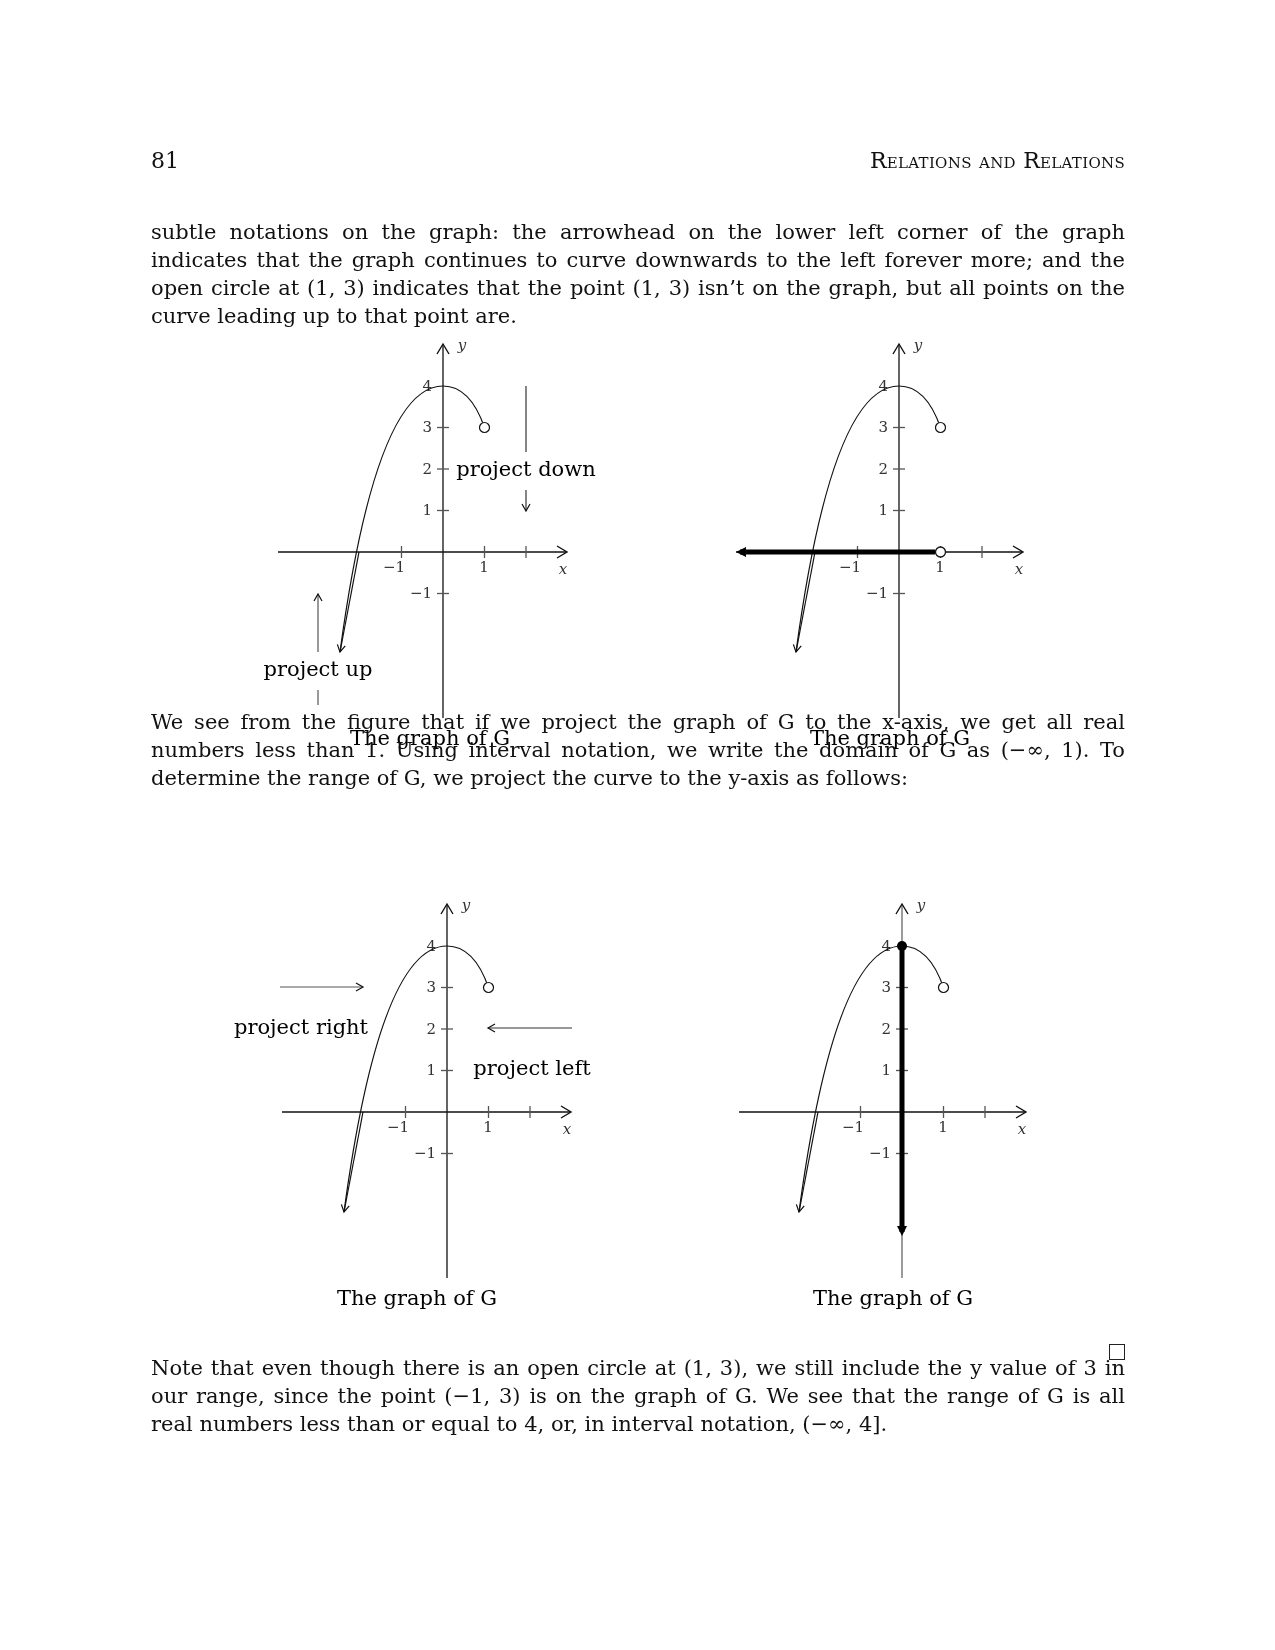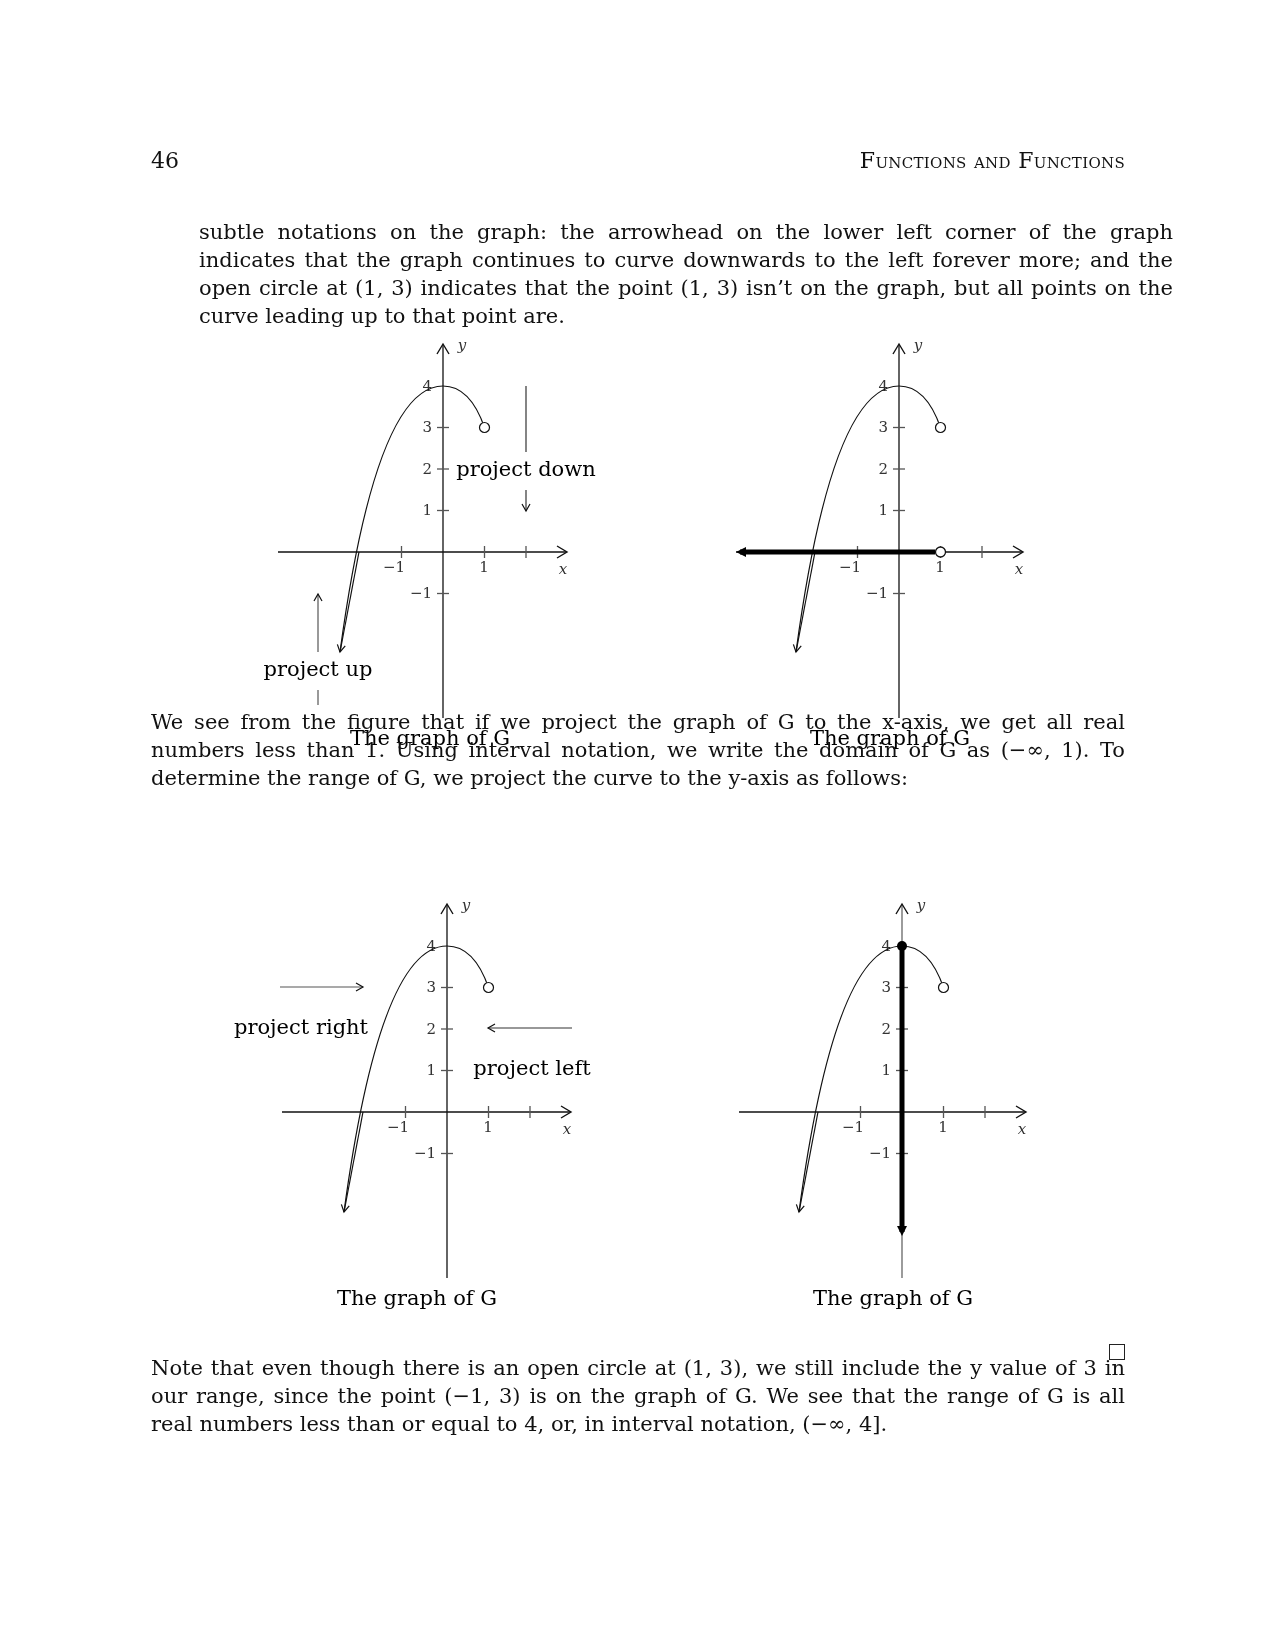--- a/index.html
+++ b/index.html
@@ -3,32 +3,32 @@
 <meta charset="utf-8">
 <style>
   html, body { margin: 0; padding: 0; background: #ffffff; }
   body { width: 1275px; height: 1650px; position: relative; overflow: hidden;
          font-family: "DejaVu Serif", "Liberation Serif", serif; color: #111; }
   .abs { position: absolute; }
   .header-num { left: 151px; top: 148px; font-size: 22px; }
   .header-title { right: 150px; top: 148px; font-size: 22px; font-variant: small-caps; letter-spacing: 0.3px; }
   .para { left: 151px; width: 974px; font-size: 21px; line-height: 28px; text-align: justify; text-align-last: left; }
   .para p { margin: 0; }
-  .p1 { top: 218px; margin-left: 48px; }
+  .p1 { top: 218px; }
   .p2 { top: 708px; }
   .p3 { top: 1354px; }
   .qed { position: absolute; right: 150px; top: 1344px; width: 14px; height: 14px; border: 1.3px solid #222; }
   svg text { font-family: "DejaVu Serif", "Liberation Serif", serif; }
   .ital { font-style: italic; }
 </style>
 </head>
 <body>
 
-<div class="abs header-num">46</div>
-<div class="abs header-title">Functions and Functions</div>
+<div class="abs header-num">81</div>
+<div class="abs header-title">Relations and Relations</div>
 
 <div class="abs para p1">
   <p>subtle notations on the graph: the arrowhead on the lower left corner of the graph indicates that the graph continues to curve downwards to the left forever more; and the open circle at (1, 3) indicates that the point (1, 3) isn’t on the graph, but all points on the curve leading up to that point are.</p>
 </div>
 
 <svg class="abs" style="left:0;top:0;" width="1275" height="1650" viewBox="0 0 1275 1650">
   <defs>
     <marker id="arr" markerWidth="10" markerHeight="10" refX="8" refY="5" orient="auto" markerUnits="userSpaceOnUse">
       <path d="M1,1 L8,5 L1,9" fill="none" stroke="#111" stroke-width="1.2"></path>
     </marker>

